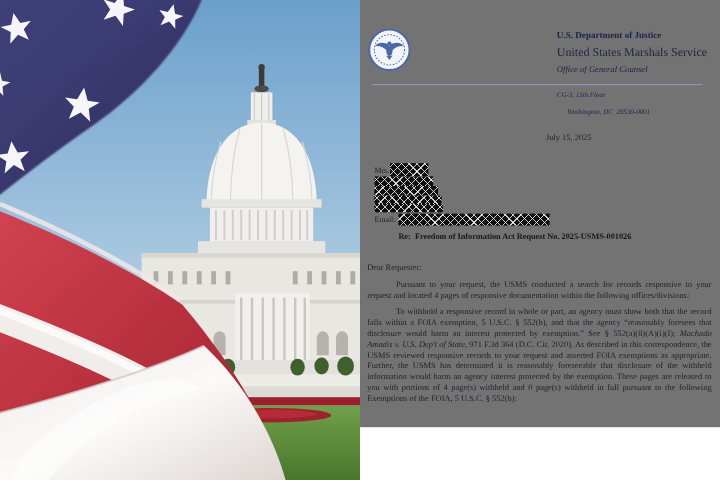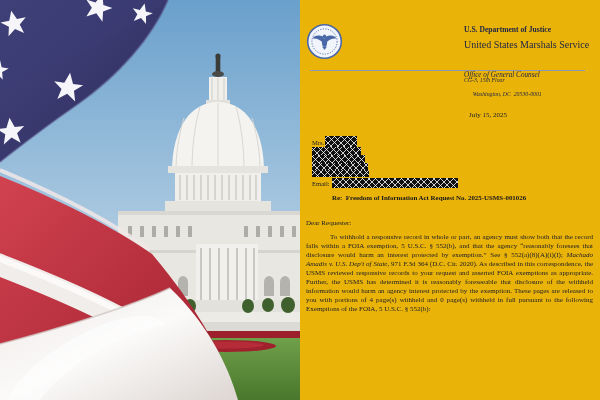--- a/index.html
+++ b/index.html
@@ -4,36 +4,36 @@
 <style>
   html,body{margin:0;padding:0;background:#ffffff;}
   #stage{position:relative;width:600px;height:400px;overflow:hidden;background:#fff;
          font-family:"Liberation Serif", serif;}
 
   
   .photo{position:absolute;left:0;top:0;width:300px;height:400px;overflow:hidden;}
   .photo svg{display:block;}
 
   
-  .page{position:absolute;left:300px;top:0;width:300px;height:400px;background:#eab308;
+  .page{position:absolute;left:300px;top:0;width:300px;height:356px;background:#737373;
         color:#20202a;overflow:hidden;}
 
   .seal{position:absolute;left:6px;top:23px;width:37px;height:37px;}
 
   .lh{position:absolute;left:164px;top:25px;color:#1c2348;}
   .lh-agency{font-size:7.6px;font-weight:bold;line-height:9px;}
   .lh-sub{font-size:10px;line-height:9px;margin-top:6px;}
-  .lh-office{font-size:7.2px;line-height:9px;margin-top:22px;font-style:italic;}
+  .lh-office{font-size:7.2px;line-height:9px;margin-top:5px;font-style:italic;}
 
   .rule{position:absolute;left:10px;top:70px;width:275px;height:1.4px;background:#8d96b5;}
 
   .lh-addr{position:absolute;left:164px;top:77px;font-size:5.8px;line-height:7px;
            font-style:italic;color:#1c2348;white-space:pre-wrap;}
 
-  .date{position:absolute;left:169px;top:111px;font-size:7px;color:#20202a;}
+  .date{position:absolute;left:155px;top:111px;font-size:7px;color:#20202a;}
 
   
   .addr-block{position:absolute;left:12px;top:136px;font-size:6.6px;color:#20202a;}
   .redact{background-color:#101010;
       background-image:
         repeating-linear-gradient(45deg, rgba(255,255,255,.8) 0 .7px, transparent .7px 4.6px),
         repeating-linear-gradient(-45deg, rgba(255,255,255,.8) 0 .7px, transparent .7px 4.6px);
       display:inline-block;vertical-align:bottom;}
   .r-row{display:flex;align-items:flex-end;}
   .lbl{flex:0 0 auto;line-height:8px;}
@@ -253,17 +253,18 @@
       <div class="r-row" style="margin-top:1px;">
         <span class="lbl">Email:</span>
         <span class="redact" style="width:126px;height:10px;margin-left:2px;"></span>
       </div>
     </div>
 
     <div class="re-line">Re:  Freedom of Information Act Request No. 2025-USMS-001026</div>
 
     <div class="body-text">
       <p class="salutation">Dear Requester:</p>
+      <p class="para">Pursuant to your request, the USMS conducted a search for records responsive to your request and located 4 pages of responsive documentation within the following offices/divisions:</p>
       <p class="para"><span>To withhold a responsive record in whole or part, an agency must show both that the record falls within a FOIA exemption, 5 U.S.C. § 552(b), and that the agency “reasonably foresees that disclosure would harm an interest protected by exemption.” See § 552(a)(8)(A)(i)(I); </span><span class="case-italic">Machado Amadis v. U.S. Dep't of State</span><span>, 971 F.3d 364 (D.C. Cir. 2020). As described in this correspondence, the USMS reviewed responsive records to your request and asserted FOIA exemptions as appropriate. Further, the USMS has determined it is reasonably foreseeable that disclosure of the withheld information would harm an agency interest protected by the exemption. These pages are released to you with portions of 4 page(s) withheld and 0 page(s) withheld in full pursuant to the following Exemptions of the FOIA, 5 U.S.C. § 552(b):</span></p>
     </div>
 
   </div>
 </div>
 
 </body></html>

